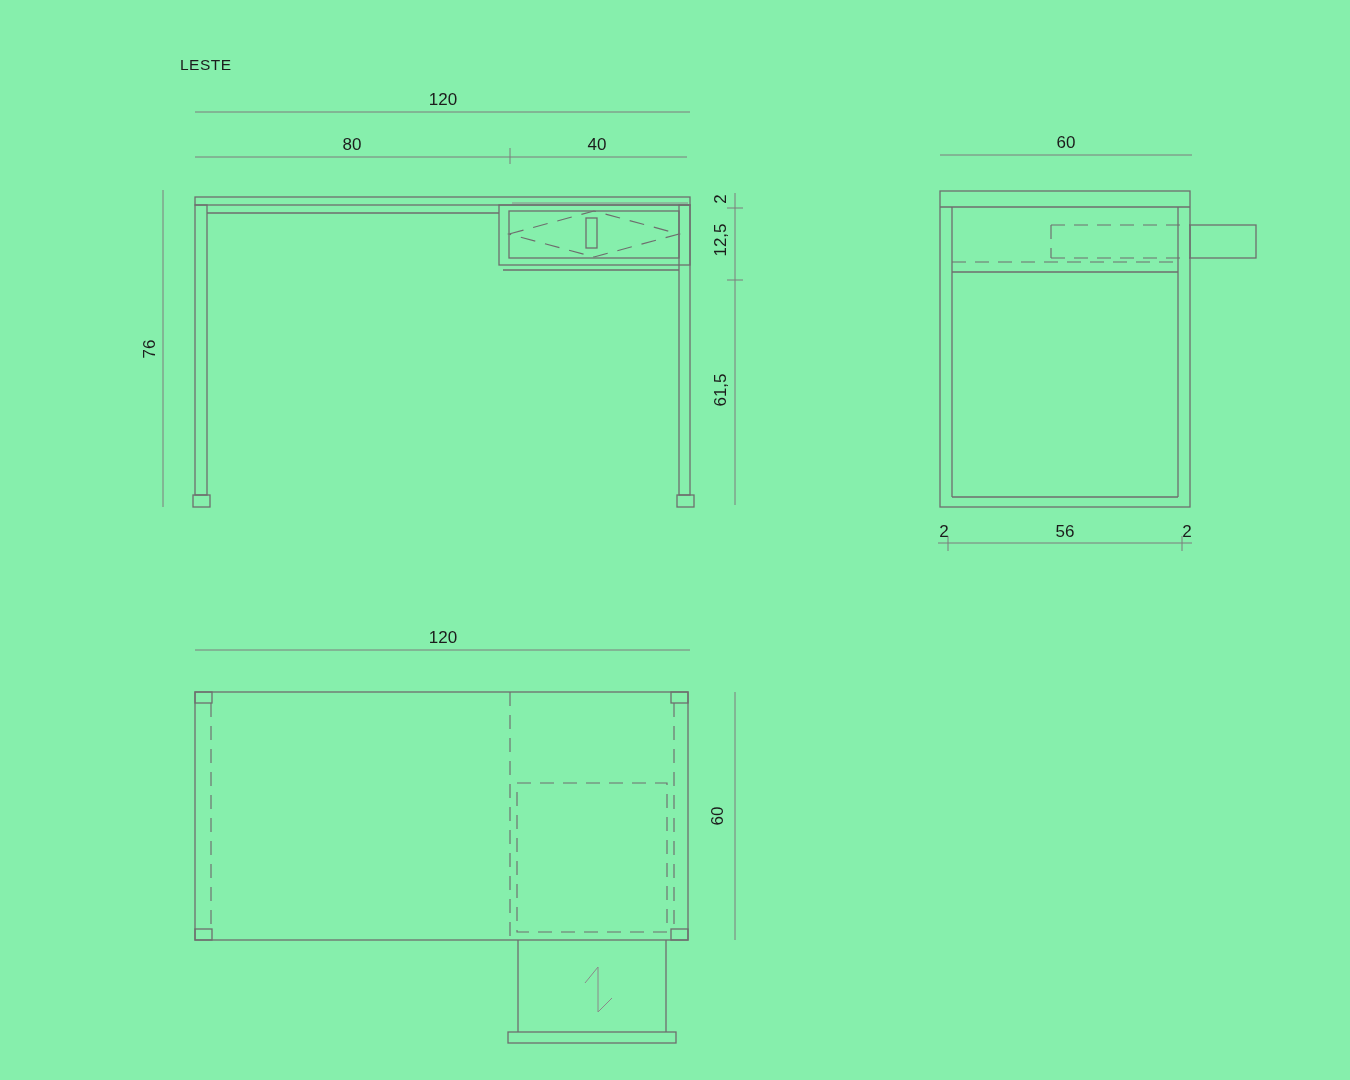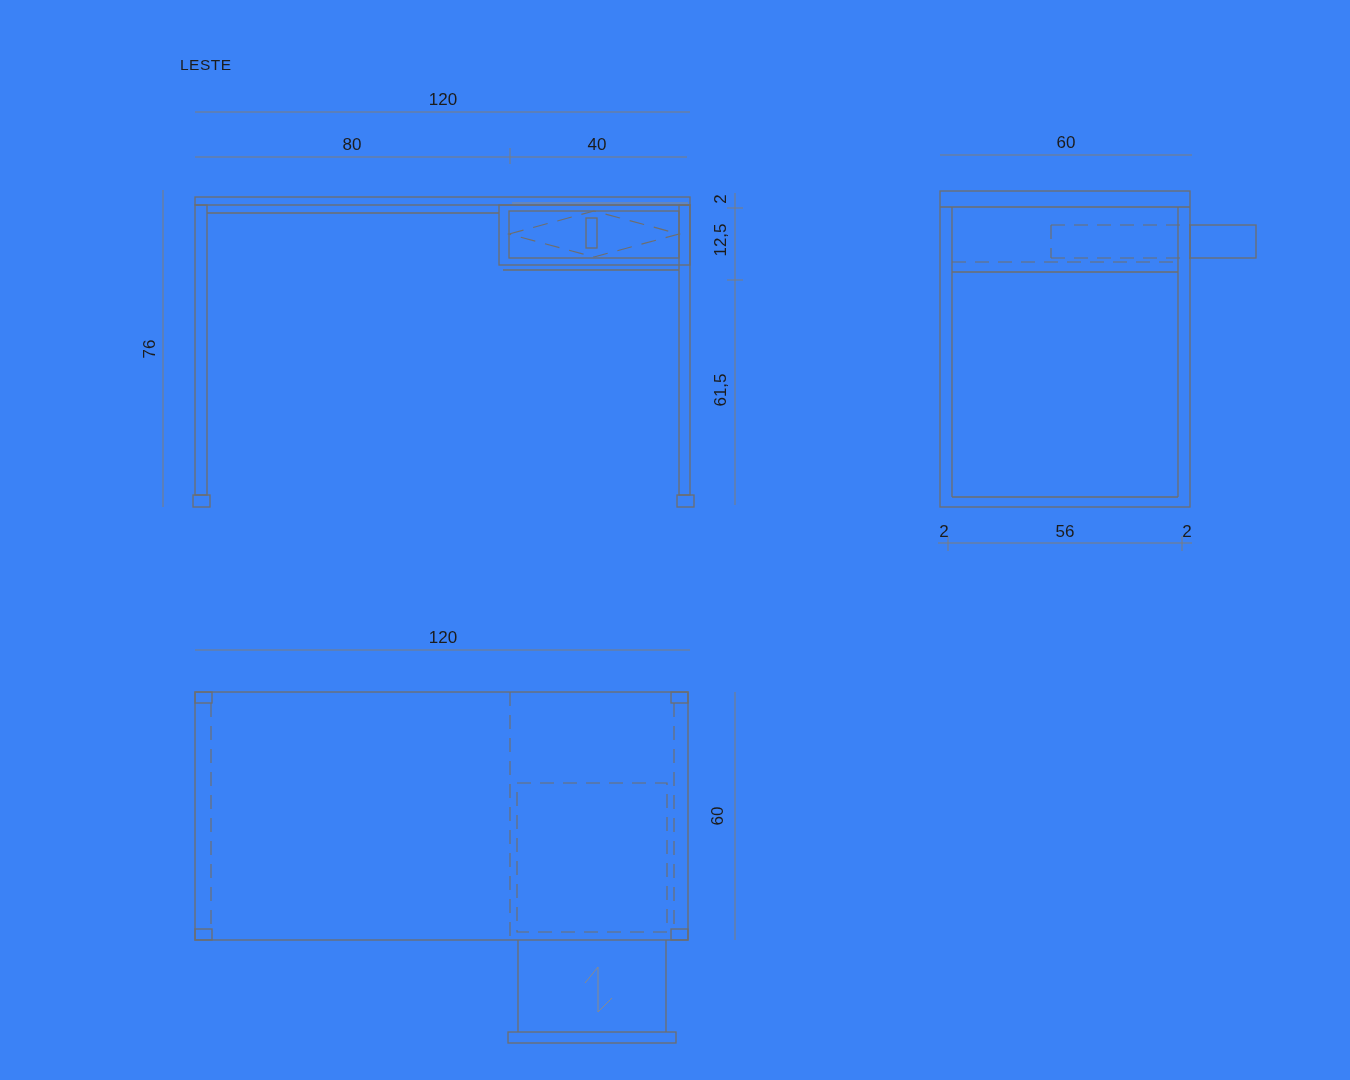--- a/index.html
+++ b/index.html
@@ -1,16 +1,16 @@
 <!DOCTYPE html>
 <html><head>
 <meta charset="utf-8">
 <style>
   html,body{margin:0;padding:0;background:#ffffff;}
-  #stage{position:relative;width:1350px;height:1080px;background:#3b82f6;overflow:hidden;}
+  #stage{position:relative;width:1350px;height:1080px;background:#86efac;overflow:hidden;}
   svg{display:block;}
   .ln   {stroke:#6e6e6e;stroke-width:1.3;fill:none;}
   .lnthin{stroke:#8a8a8a;stroke-width:1;fill:none;}
   .dim  {stroke:#7d7d7d;stroke-width:1;fill:none;}
   .dash {stroke:#6e6e6e;stroke-width:1.15;fill:none;stroke-dasharray:14 9;}
   .dashS{stroke:#6e6e6e;stroke-width:1.15;fill:none;stroke-dasharray:15 10;}
   .txt  {fill:#1c1c1c;font-family:"Liberation Sans",sans-serif;font-size:17px;}
   .title{fill:#1c1c1c;font-family:"Liberation Sans",sans-serif;font-size:15.5px;letter-spacing:0.5px;}
 </style>
 </head>

